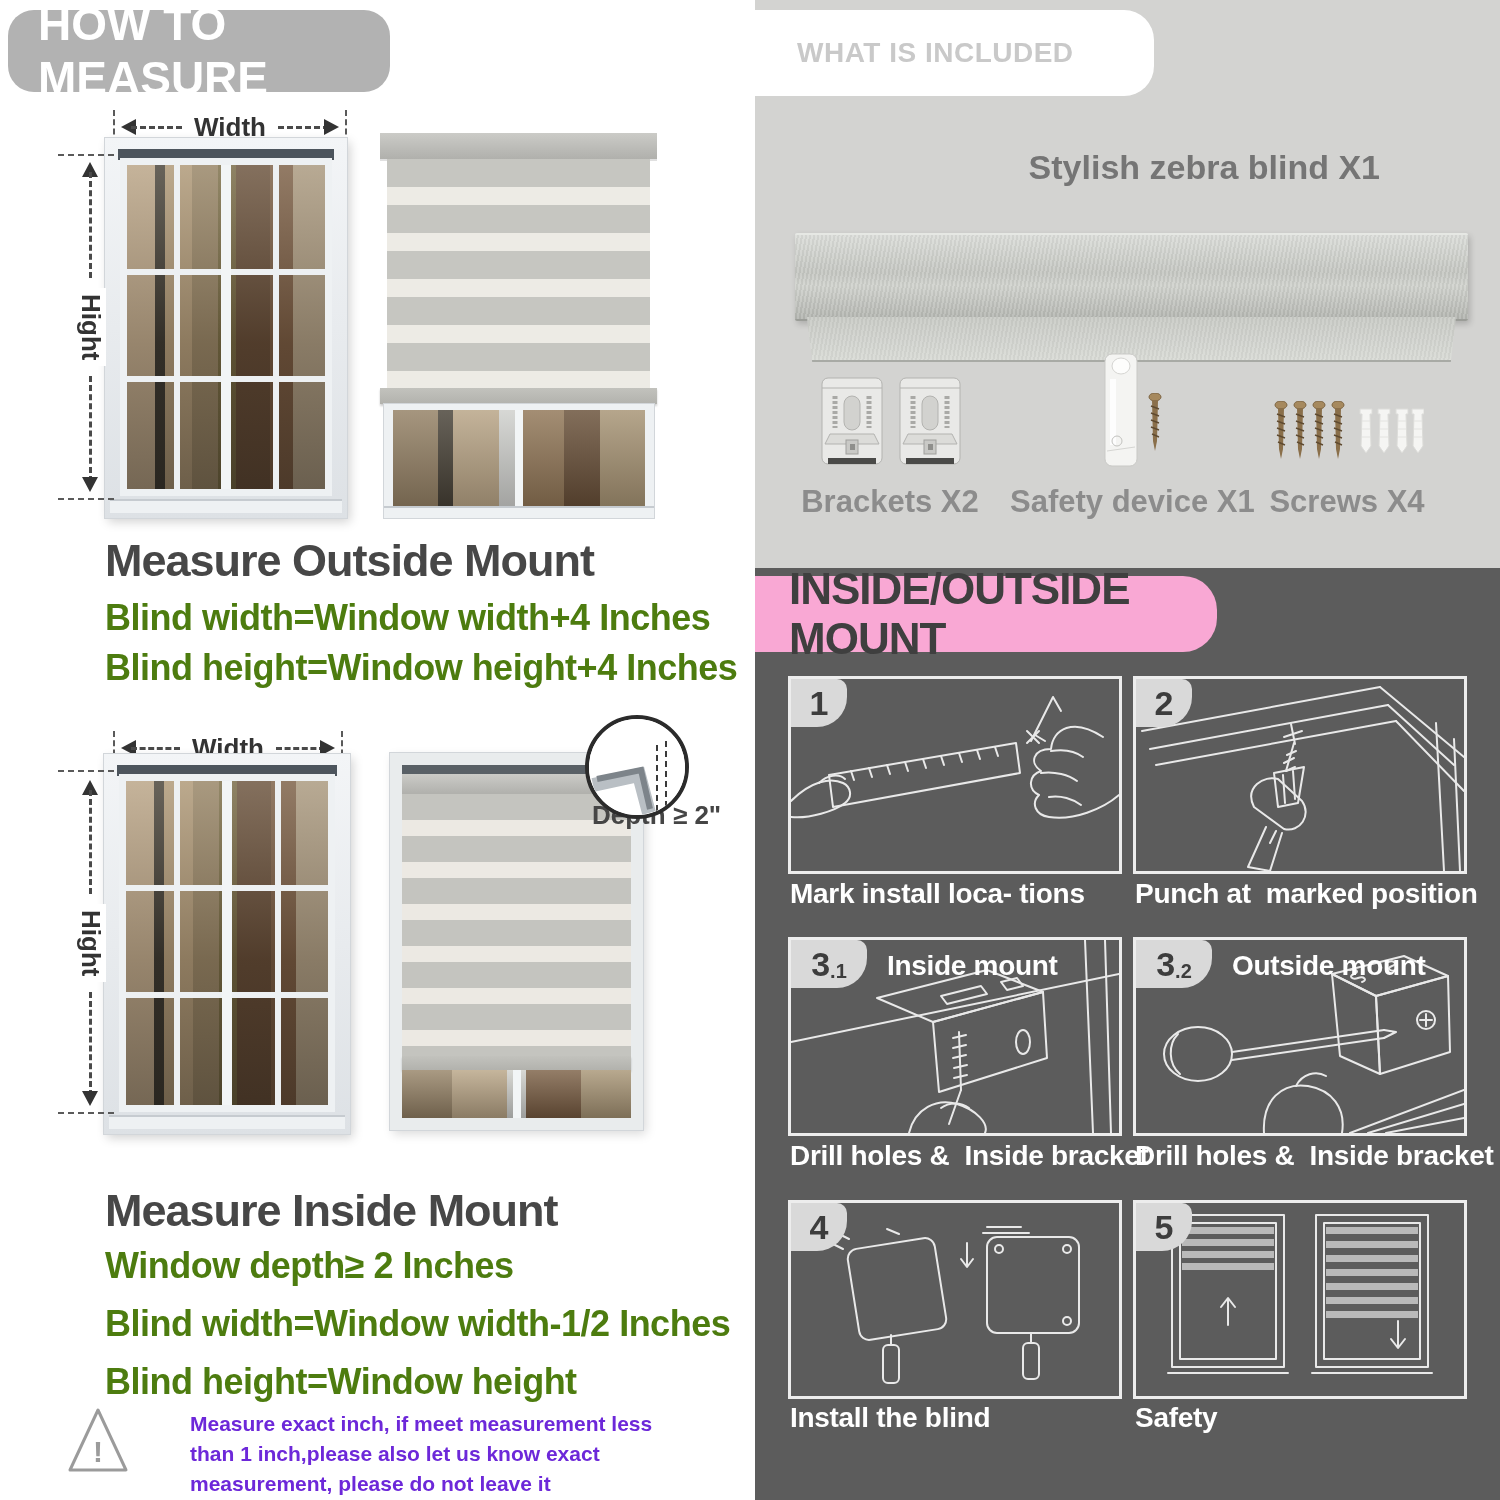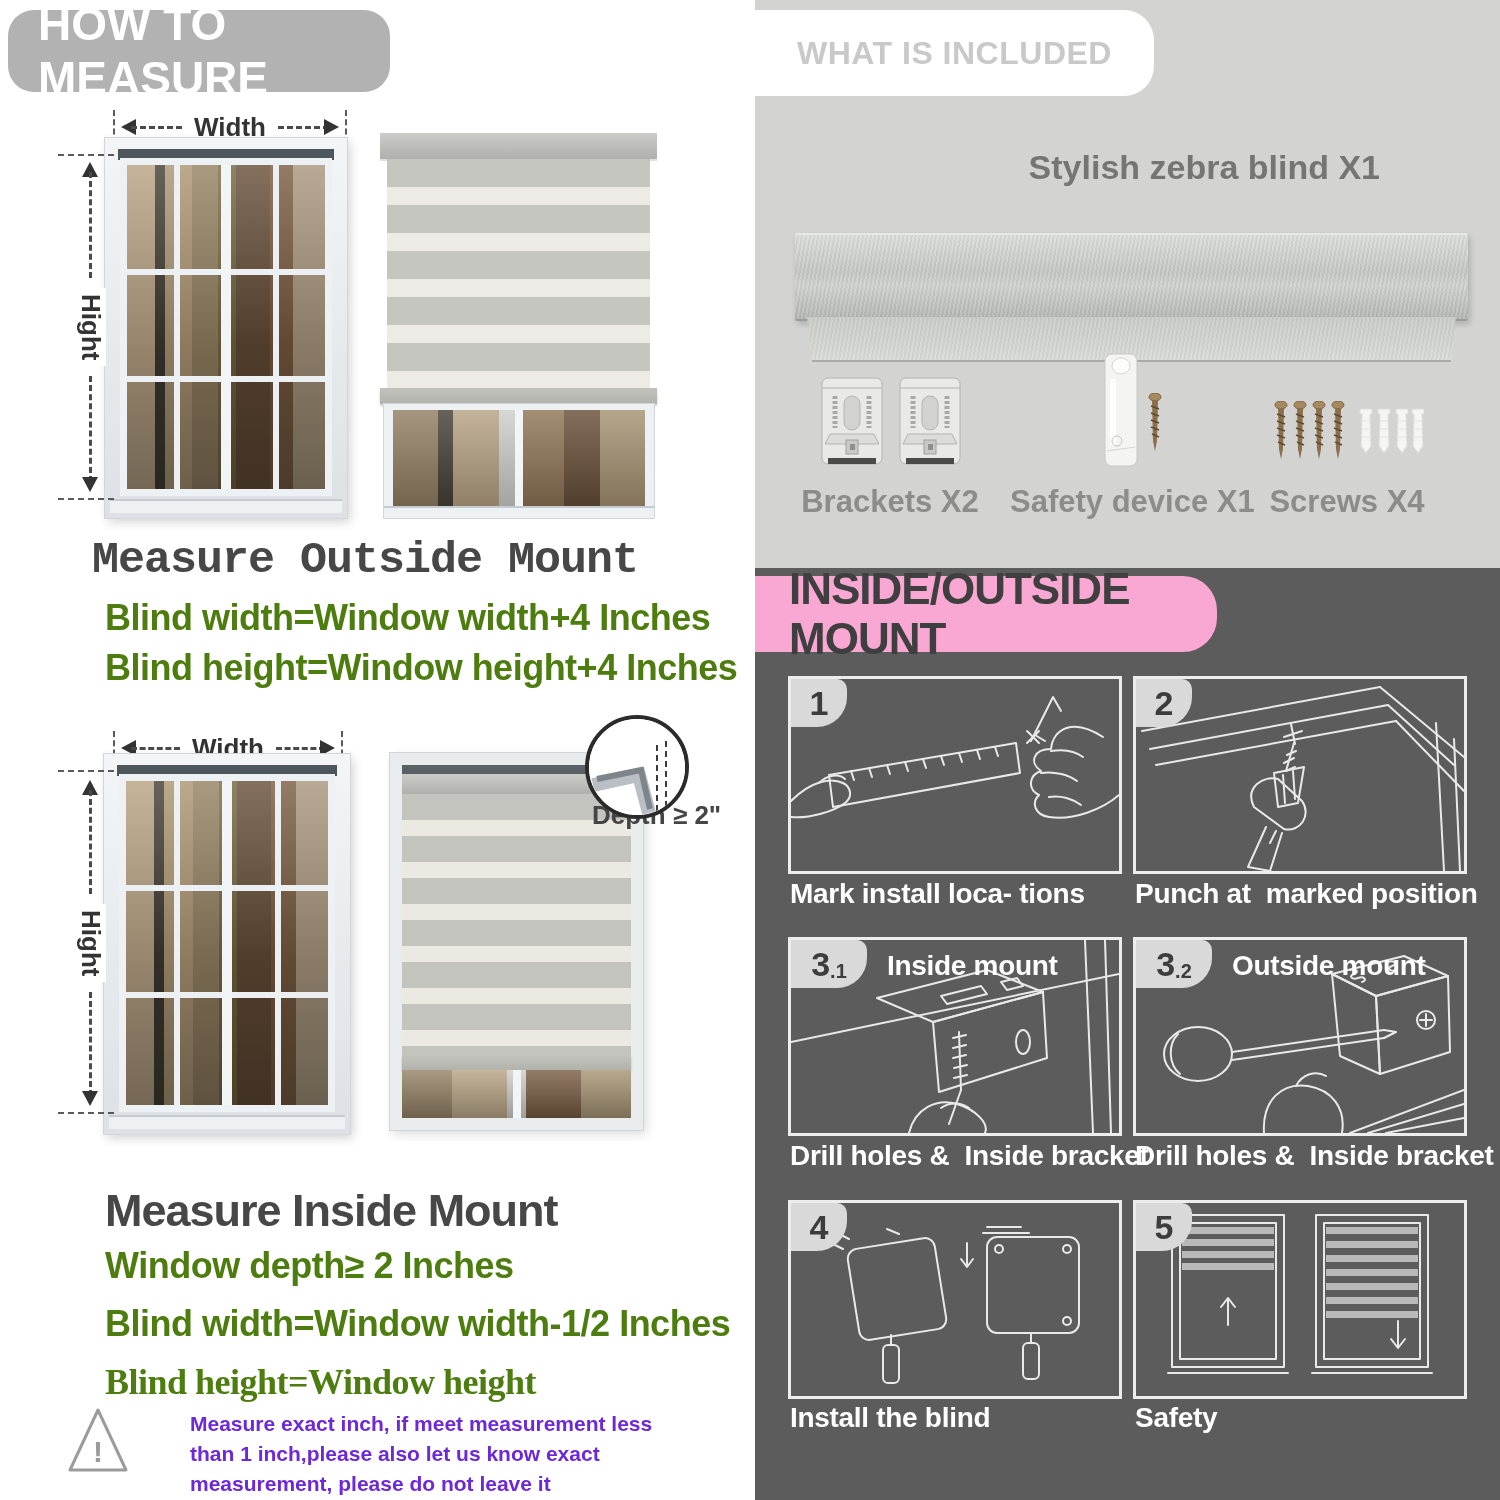--- a/index.html
+++ b/index.html
@@ -12,21 +12,21 @@
 
   
   .banner{display:flex;align-items:center;font-weight:700;}
   .banner-how{
     left:8px;top:10px;width:352px;height:82px;background:#b2b2b2;
     border-radius:26px;color:#ffffff;font-size:46px;letter-spacing:0px;
     padding-left:30px;
   }
   .banner-what{
     left:755px;top:10px;width:357px;height:86px;background:#ffffff;
-    border-radius:0 30px 30px 0;color:#c9c9c9;font-size:32px;
+    border-radius:0 30px 30px 0;color:#c9c9c9;font-size:28px;
     padding-left:42px;letter-spacing:0.5px;
   }
   .banner-inside{
     left:755px;top:576px;width:428px;height:76px;background:#f9a8d4;
     border-radius:0 34px 34px 0;color:#3f3f3f;font-size:44px;
     padding-left:34px;letter-spacing:-1px;z-index:3;
   }
 
   
   .light-panel{left:755px;top:0;width:745px;height:568px;background:#d3d3d1;}
@@ -177,21 +177,21 @@
   <div class="abs stripes" style="left:7px;top:26px;width:263px;height:229px;"></div>
   <div class="abs brail" style="left:0;top:255px;width:277px;height:16px;"></div>
   <div class="abs miniwin" style="left:4px;top:271px;width:270px;height:114px;">
     <div class="glass">
         <div class="m-c"></div>
       </div>
     <div class="sill"></div>
   </div>
 </div>
 
-<div class="abs h1" style="left:92px;top:535px;font-family:Liberation Mono, monospace;">Measure Outside Mount</div>
+<div class="abs h1" style="left:105px;top:535px;">Measure Outside Mount</div>
 <div class="abs sub" style="left:105px;top:597px;">Blind width=Window width+4 Inches</div>
 <div class="abs sub" style="left:105px;top:647px;">Blind height=Window height+4 Inches</div>
 
 <div class="abs vtick" style="left:113px;top:731px;height:52px;"></div>
 <div class="abs vtick" style="left:341px;top:731px;height:52px;"></div>
 <div class="abs h-arrow" style="left:113px;top:737px;width:230px;">
   <span class="tri-l"></span>
     <span class="dash"></span>
   <span class="arrow-label">Width</span>
   <span class="dash"></span>
@@ -239,21 +239,21 @@
     <path d="M8,60 L52,51 L61,90" fill="none" stroke="#7d848a" stroke-width="6"></path>
     <path d="M68,26 V92" fill="none" stroke="#3a3a3a" stroke-width="2" stroke-dasharray="6 4"></path>
     <path d="M77,22 V92" fill="none" stroke="#3a3a3a" stroke-width="2" stroke-dasharray="6 4"></path>
   </svg>
 </div>
 <div class="abs depth-label" style="left:592px;top:800px;">Depth ≥ 2"</div>
 
 <div class="abs h1" style="left:105px;top:1185px;">Measure Inside Mount</div>
 <div class="abs sub" style="left:105px;top:1245px;">Window depth≥ 2 Inches</div>
 <div class="abs sub" style="left:105px;top:1303px;">Blind width=Window width-1/2 Inches</div>
-<div class="abs sub" style="left:105px;top:1361px;font-family:Liberation Serif, serif;">Blind height=Window height</div>
+<div class="abs sub" style="left:105px;top:1361px;">Blind height=Window height</div>
 
 <svg class="abs warn-tri" style="left:66px;top:1404px;" width="64" height="72" viewBox="0 0 64 72">
   <path d="M32,6 L60,66 L4,66 Z"></path>
   <text x="27" y="58">!</text>
 </svg>
 <div class="abs warn-line" style="left:190px;top:1400px;">Measure exact inch, if meet measurement less</div>
 <div class="abs warn-line" style="left:190px;top:1430px;">than 1 inch,please also let us know exact</div>
 <div class="abs warn-line" style="left:190px;top:1460px;">measurement, please do not leave it</div>
 
 <div class="abs banner banner-what">

